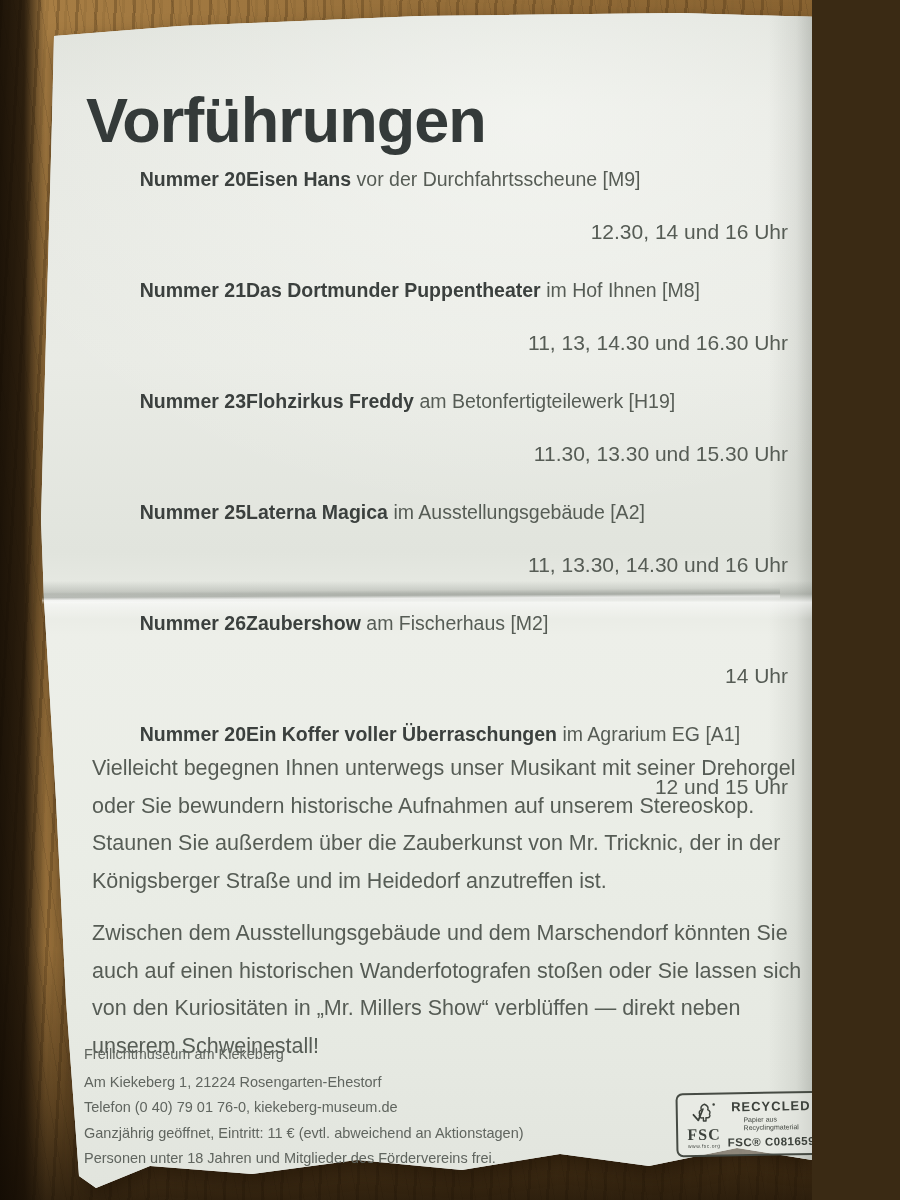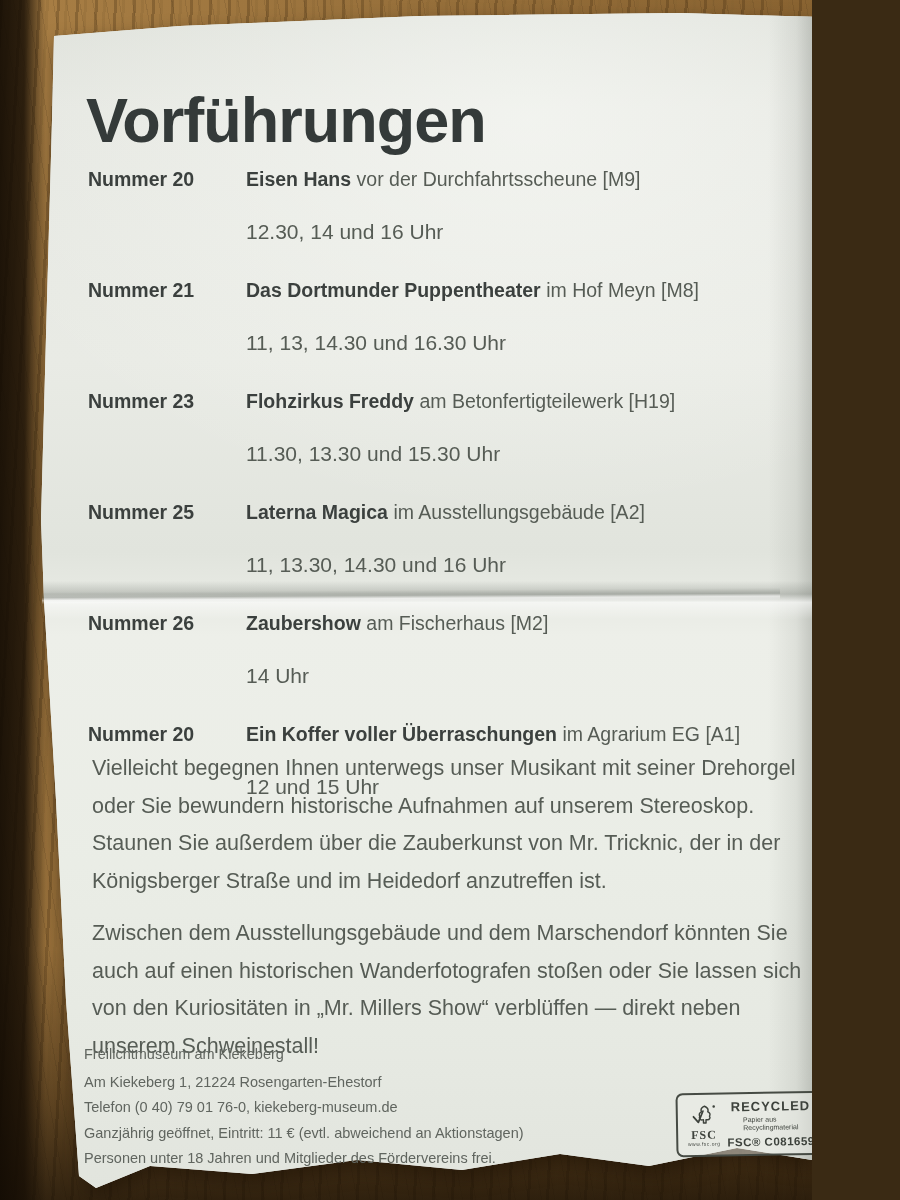--- a/index.html
+++ b/index.html
@@ -30,39 +30,39 @@
       radial-gradient(130% 60% at 65% 10%, rgba(252,253,250,0.55), rgba(0,0,0,0) 55%),
       linear-gradient(180deg, #dcdfd8 0%, #e5e7e1 9%, #e9ebe5 30%, #e1e4dd 46%, #edefe9 53%, #eaede6 72%, #e6e9e2 88%, #e1e4dd 100%);
   }
   .crease{position:absolute;left:42px;right:32px;top:590px;height:12px;transform:rotate(-0.35deg);
     background:linear-gradient(180deg, rgba(0,0,0,0), rgba(105,110,103,0.28) 45%, rgba(255,255,255,0.5) 70%, rgba(0,0,0,0));}
   .content{position:absolute;inset:0;color:#50564f;}
   .doc-title{
     position:absolute;left:86px;top:84px;margin:0;
     font-size:63px;font-weight:800;letter-spacing:-1px;color:#343a39;
   }
-  .shows{position:absolute;left:88px;top:168px;width:700px;}
+  .shows{position:absolute;left:88px;top:168px;width:700px;text-align:right;}
   .show{margin-bottom:35px;}
   .show-head{display:flex;align-items:baseline;font-size:19.5px;}
   .show-number{width:158px;flex:none;font-weight:700;color:#3b403e;}
   .show-desc{color:#565c55;}
   .show-desc b{font-weight:700;color:#3b403e;}
   .show-times{margin-left:158px;margin-top:29px;font-size:21px;color:#565c55;}
   .paras{position:absolute;left:84px;top:750px;width:724px;}
   .paras p{margin:0 0 15px 8px;font-size:21.5px;line-height:37.5px;color:#565c55;}
   .foot{position:absolute;left:84px;top:1042px;width:600px;font-size:14.5px;line-height:25.5px;color:#60655f;}
   .foot .museum{margin-bottom:2px;}
   .fsc{
     position:absolute;left:676px;top:1092px;width:146px;height:60px;
     border:2px solid #464b44;border-radius:7px;transform:rotate(-1deg);
     display:flex;align-items:center;justify-content:center;gap:7px;color:#3d423c;
     background:rgba(235,237,231,0.5);
   }
   .fsc-left{display:flex;flex-direction:column;align-items:center;line-height:1;}
-  .fsc-left .fsc-name{font-family:"Liberation Serif", serif;font-weight:700;font-size:12px;letter-spacing:1px;margin-top:1px;}
+  .fsc-left .fsc-name{font-family:"Liberation Serif", serif;font-weight:700;font-size:16px;letter-spacing:1px;margin-top:1px;}
   .fsc-left .fsc-url{font-size:5px;letter-spacing:0.5px;margin-top:1px;}
   .fsc-right{display:flex;flex-direction:column;align-items:center;line-height:1;}
   .fsc-recycled{font-size:13px;font-weight:600;letter-spacing:1px;}
   .fsc-material{font-size:7px;line-height:8.5px;margin-top:3px;}
   .fsc-code{font-size:11.5px;font-weight:600;margin-top:4px;letter-spacing:0.5px;}
   .tree-icon{display:block;}
 </style>
 </head>
 <body>
 
@@ -81,21 +81,21 @@
         <div class="show-head">
           <span class="show-number">Nummer 20</span>
           <span class="show-desc"><b>Eisen Hans</b> <span>vor der Durchfahrtsscheune [M9]</span></span>
         </div>
         <div class="show-times">12.30, 14 und 16 Uhr</div>
       </div>
 
       <div class="show">
         <div class="show-head">
           <span class="show-number">Nummer 21</span>
-          <span class="show-desc"><b>Das Dortmunder Puppentheater</b> <span>im Hof Meyn [M8]</span></span>
+          <span class="show-desc"><b>Das Dortmunder Puppentheater</b> <span>im Hof Ihnen [M8]</span></span>
         </div>
         <div class="show-times">11, 13, 14.30 und 16.30 Uhr</div>
       </div>
 
       <div class="show">
         <div class="show-head">
           <span class="show-number">Nummer 23</span>
           <span class="show-desc"><b>Flohzirkus Freddy</b> <span>am Betonfertigteilewerk [H19]</span></span>
         </div>
         <div class="show-times">11.30, 13.30 und 15.30 Uhr</div>

